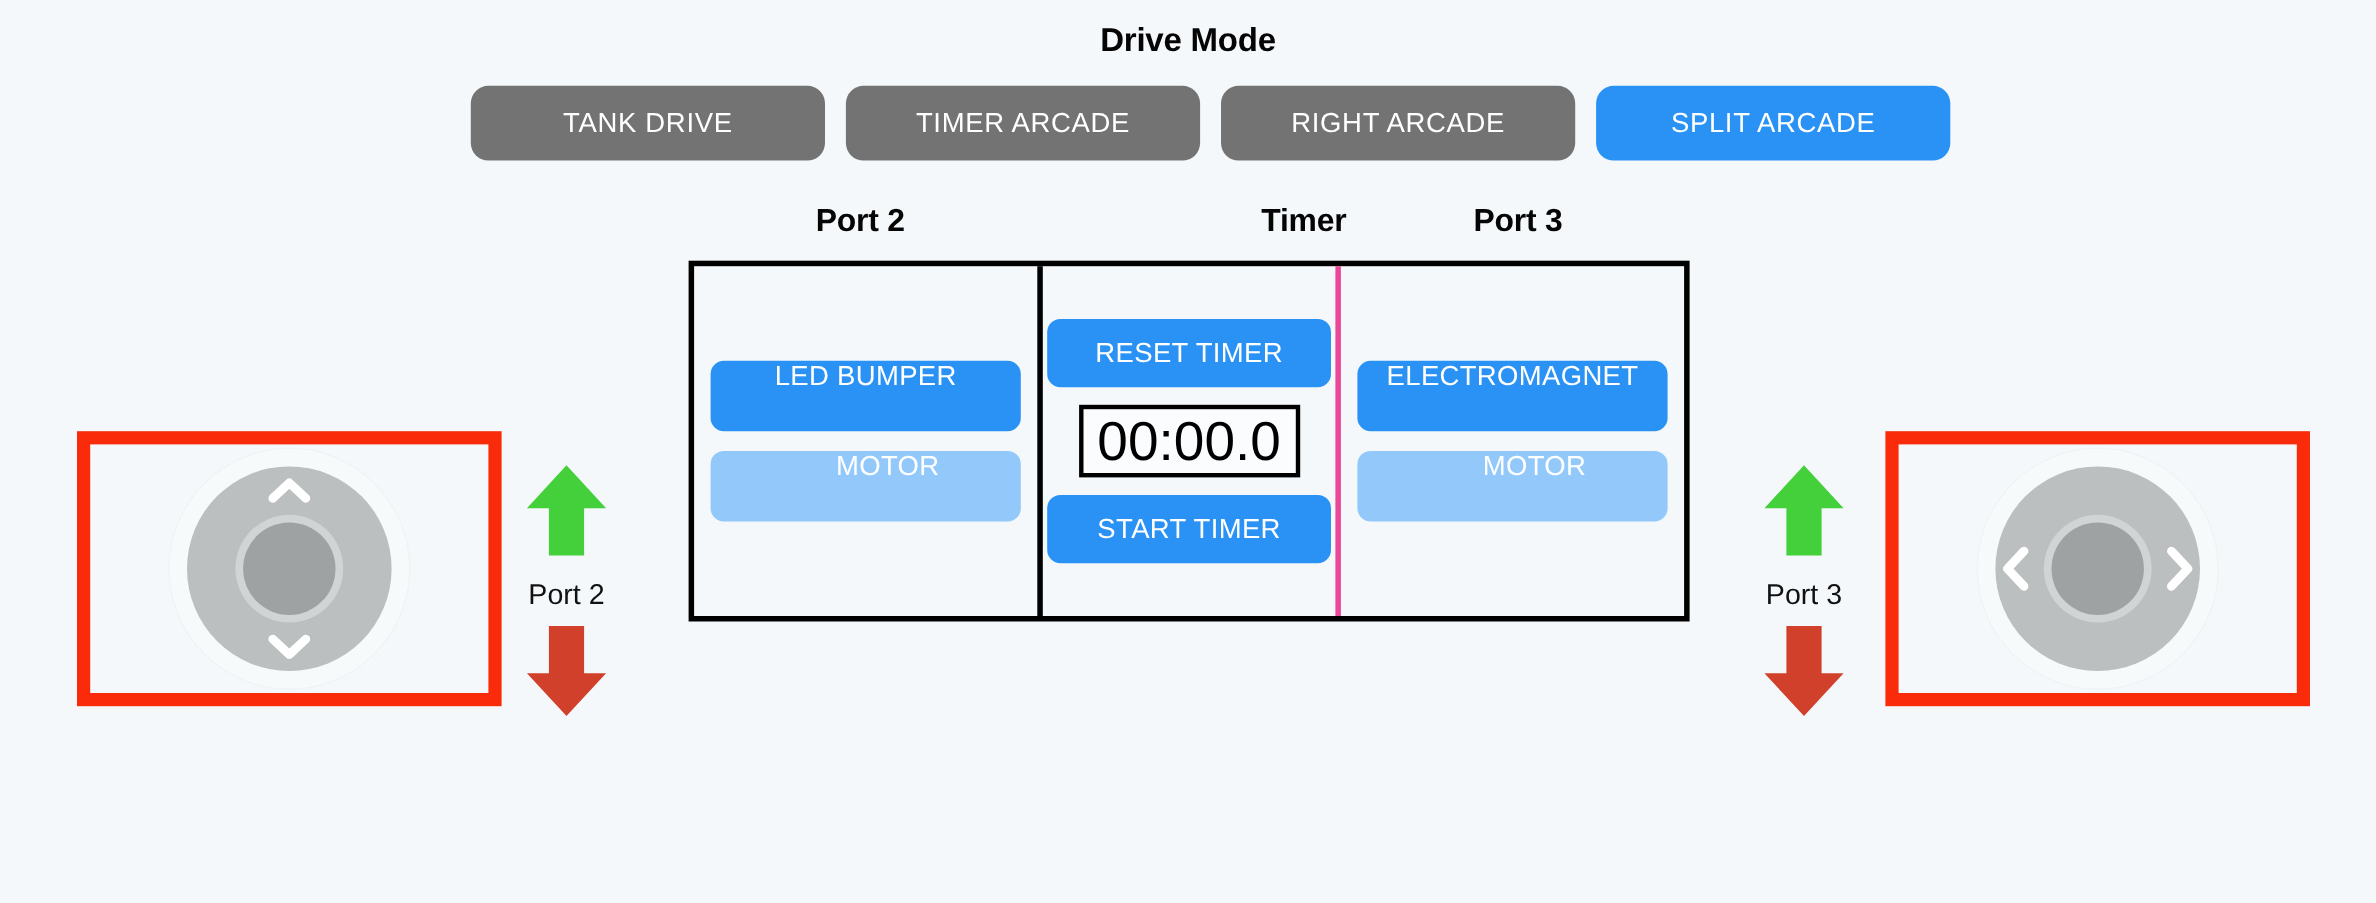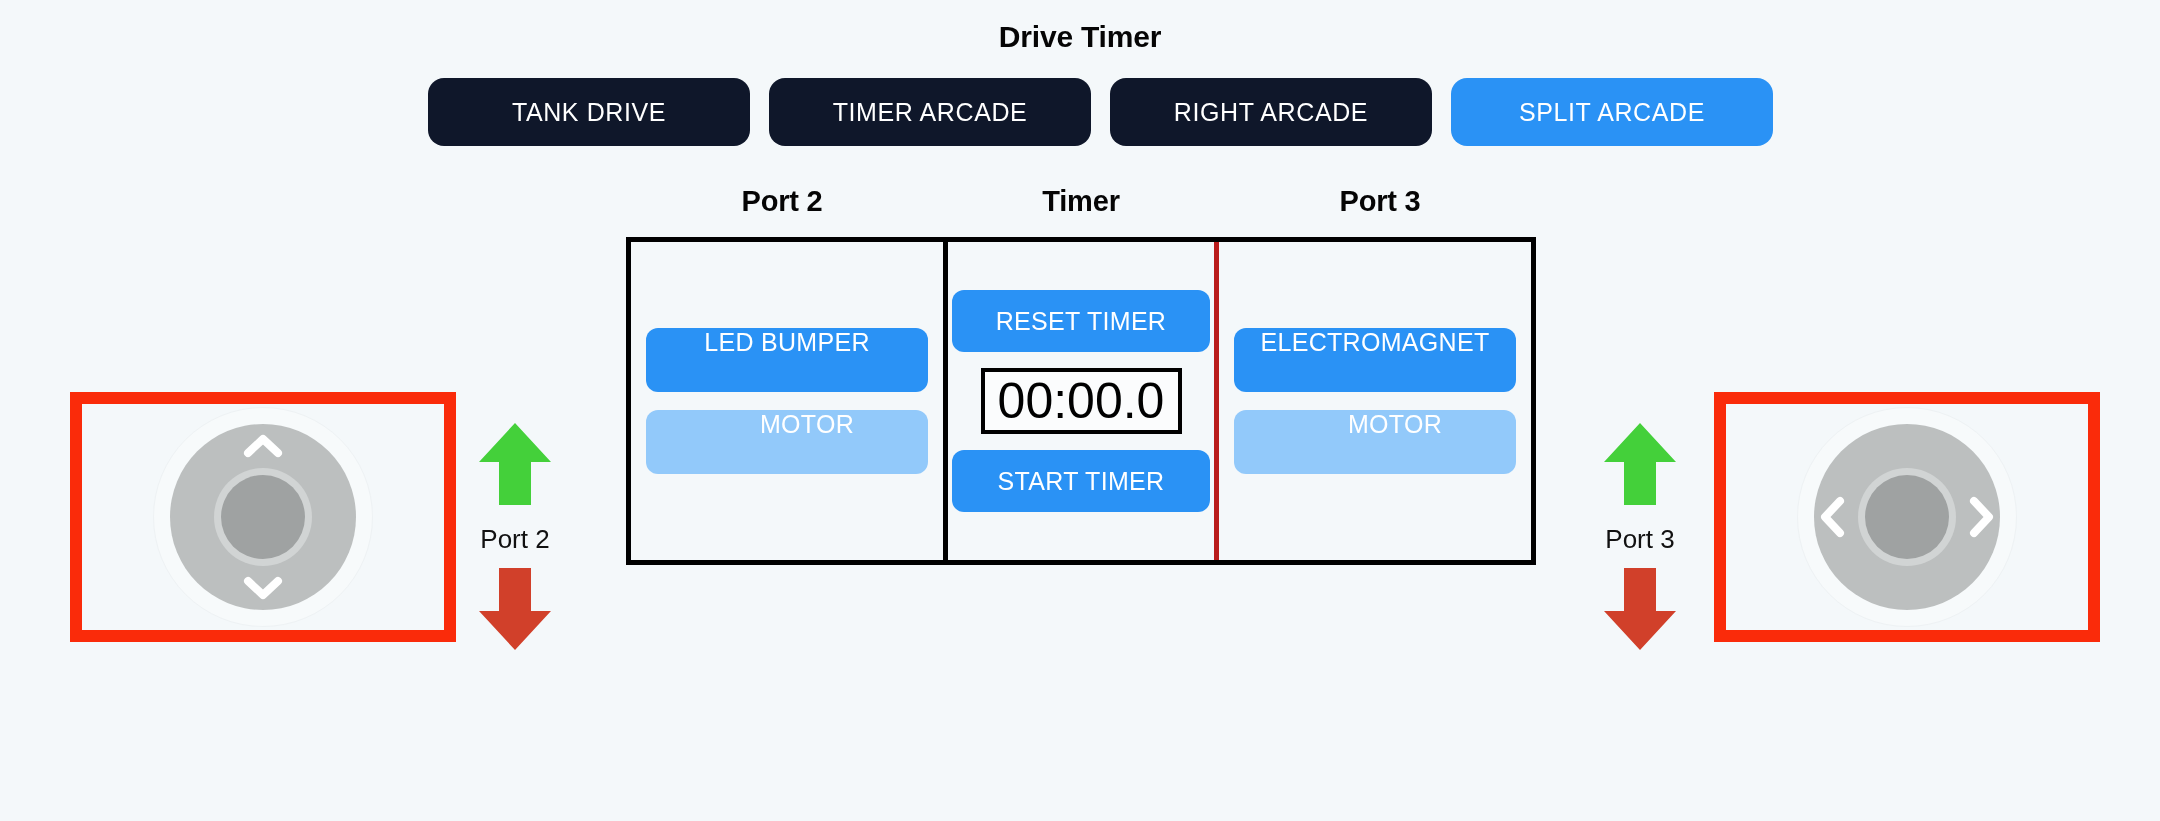--- a/index.html
+++ b/index.html
@@ -40,21 +40,21 @@
     height: 68px;
     border-radius: 16px;
     border: none;
     display: flex;
     align-items: center;
     justify-content: center;
     font-family: "Liberation Sans", sans-serif;
     font-size: 25px;
     color: #ffffff;
     letter-spacing: 0.6px;
-    background: #0f172a;
+    background: #737373;
     cursor: pointer;
     padding: 0;
   }
   .mode-btn.active {
     background: #2a92f5;
   }
 
   
   #center-column-labels {
     position: absolute;
@@ -64,21 +64,21 @@
     display: flex;
   }
   .col-label {
     text-align: center;
     font-size: 29px;
     font-weight: bold;
     color: #050505;
     letter-spacing: -0.2px;
   }
   .col-label.port2 { width: 312px; }
-  .col-label.timer { width: 286px; }
+  .col-label.timer { width: 286px; text-align: right; }
   .col-label.port3 { width: 312px; }
 
   #center-panel {
     position: absolute;
     left: 626px;
     top: 237px;
     width: 910px;
     height: 328px;
     border: 5px solid #000000;
     box-sizing: border-box;
@@ -89,21 +89,21 @@
     box-sizing: border-box;
     display: flex;
     flex-direction: column;
     align-items: center;
     justify-content: center;
   }
   .panel-col.port2 { width: 312px; }
   .panel-col.timer {
     width: 276px;
     border-left: 5px solid #000000;
-    border-right: 5px solid #b91c1c;
+    border-right: 5px solid #ec4899;
     justify-content: center;
   }
   .panel-col.port3 { width: 312px; }
 
   .device-btn {
     width: 282px;
     height: 64px;
     border-radius: 12px;
     border: none;
     display: flex;
@@ -223,21 +223,21 @@
   .port-arrow-label {
     font-size: 26px;
     color: #111111;
     margin: 12px 0 10px 0;
     letter-spacing: 0px;
   }
 </style>
 </head>
 <body>
 
-<div id="drive-mode-title">Drive Timer</div>
+<div id="drive-mode-title">Drive Mode</div>
 
 <div id="drive-mode-buttons">
   <button class="mode-btn">
     <span>TANK DRIVE</span>
   </button>
   <button class="mode-btn">
     <span>TIMER ARCADE</span>
   </button>
   <button class="mode-btn">
     <span>RIGHT ARCADE</span>

